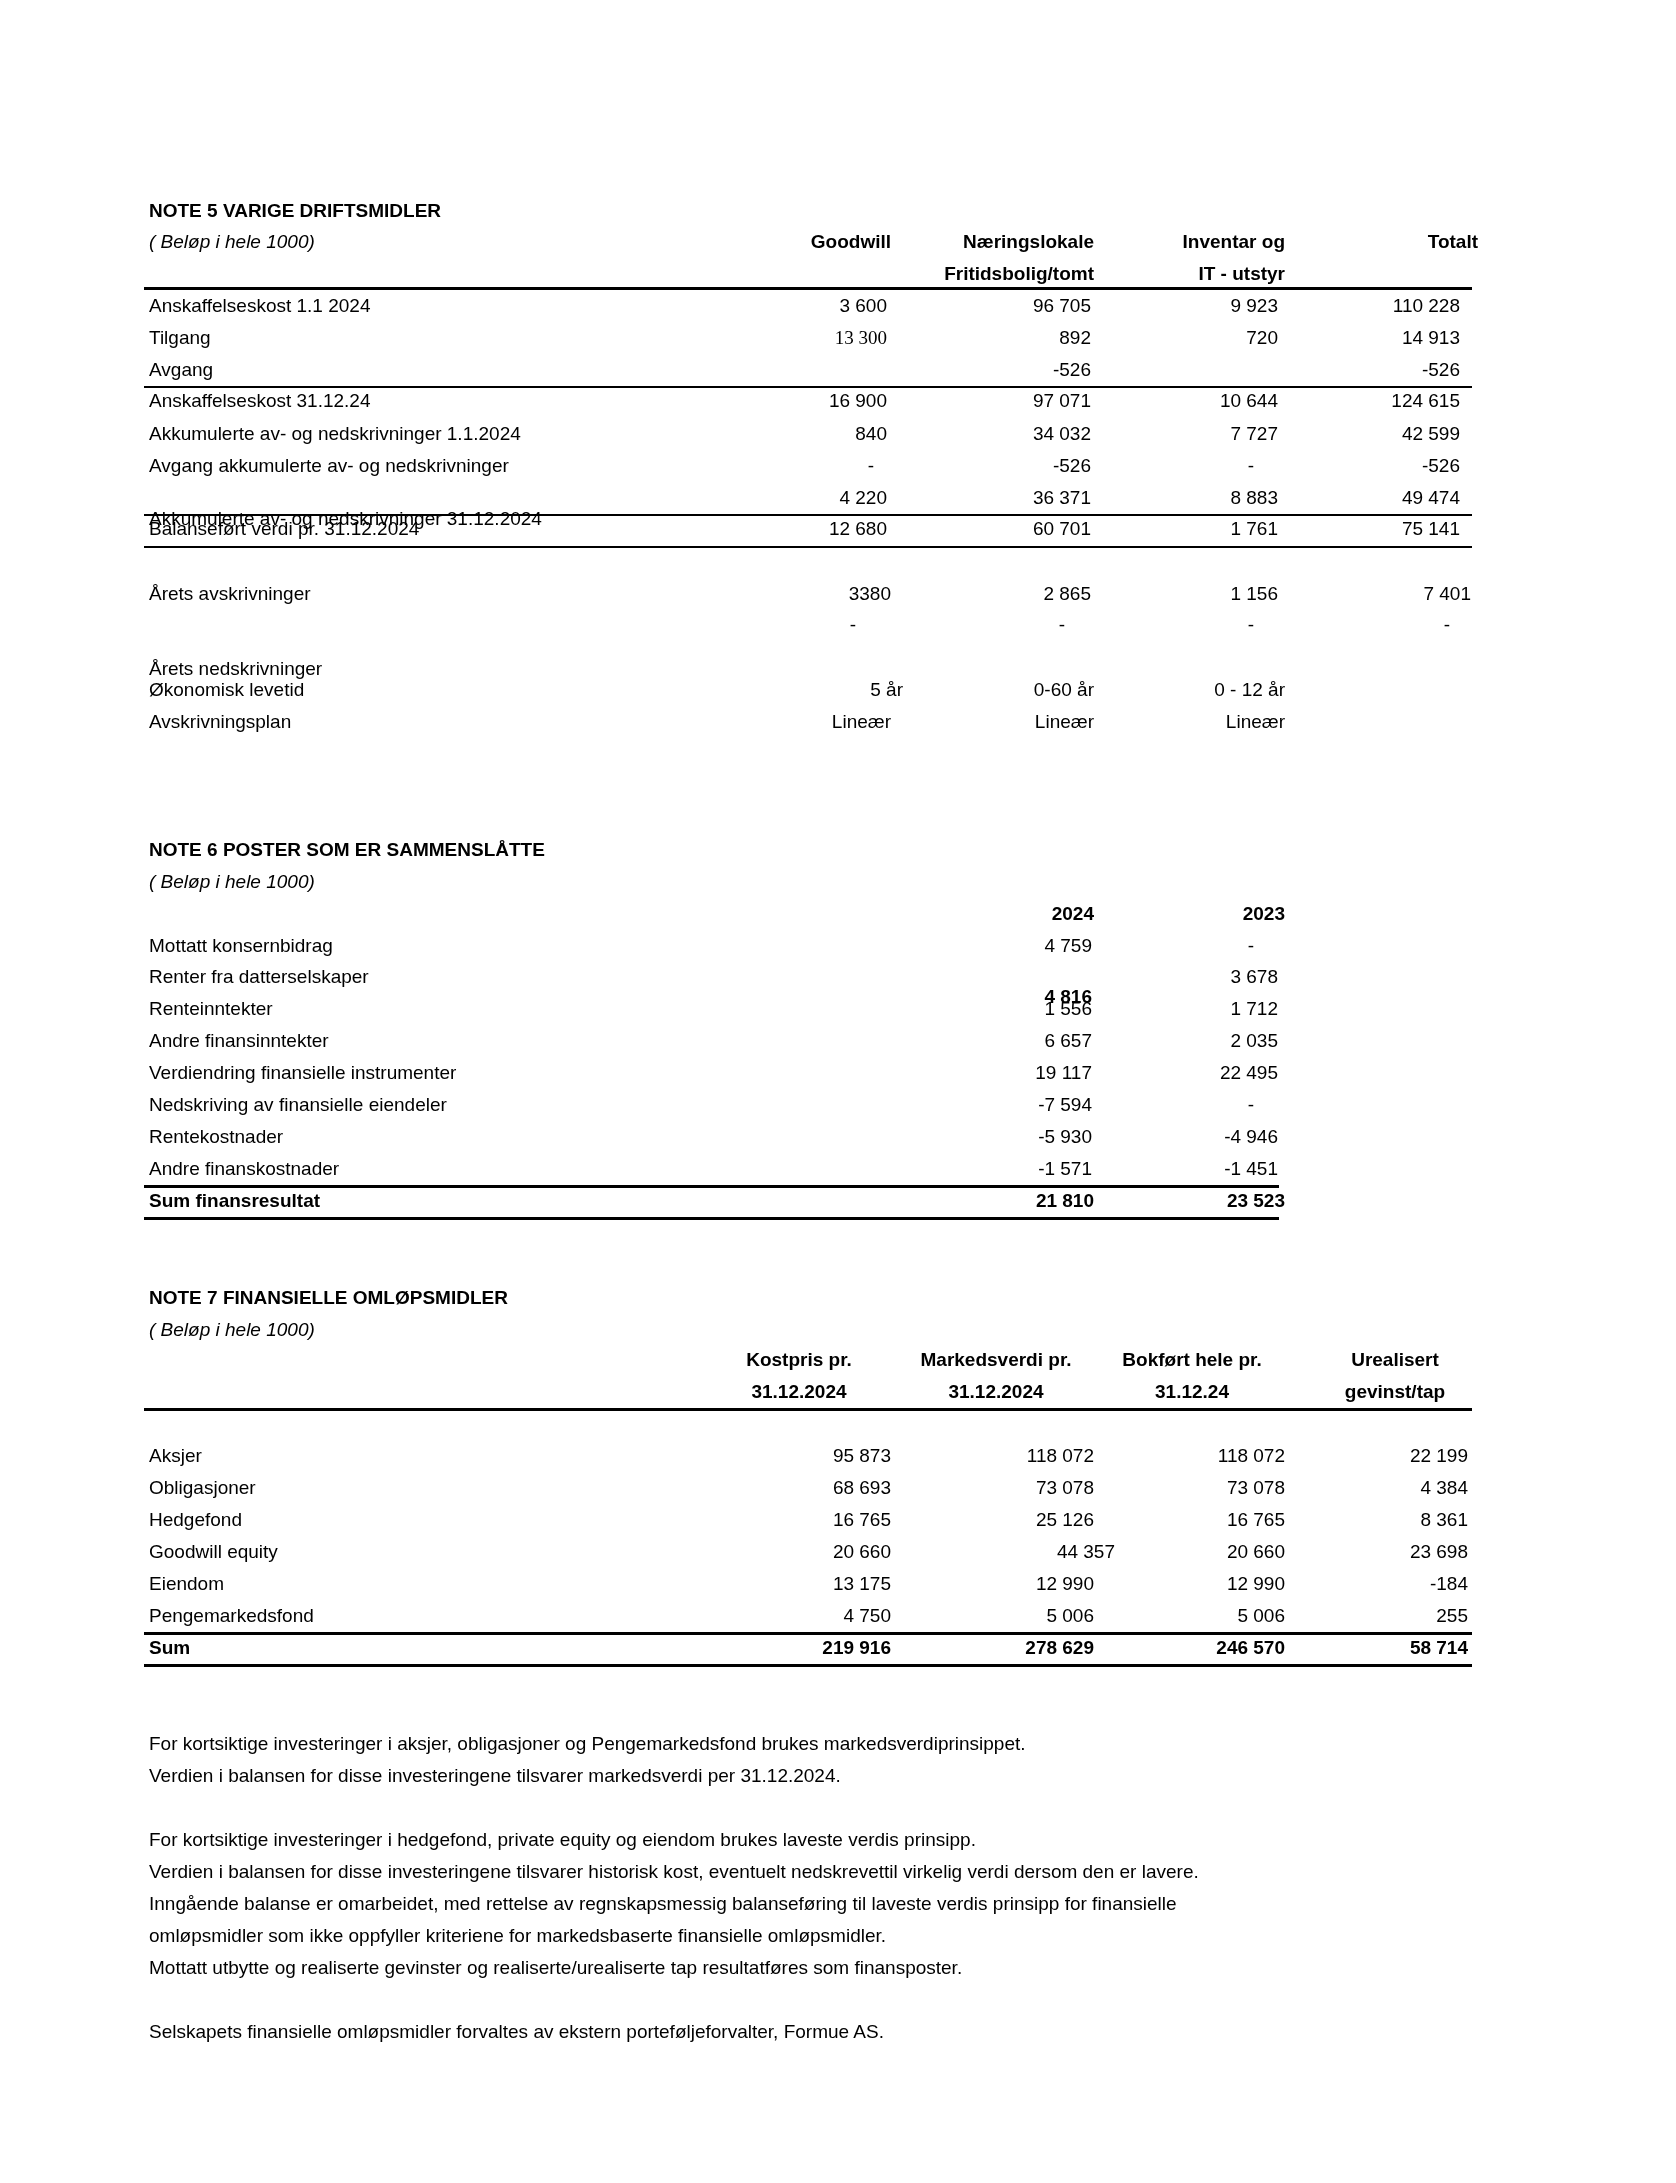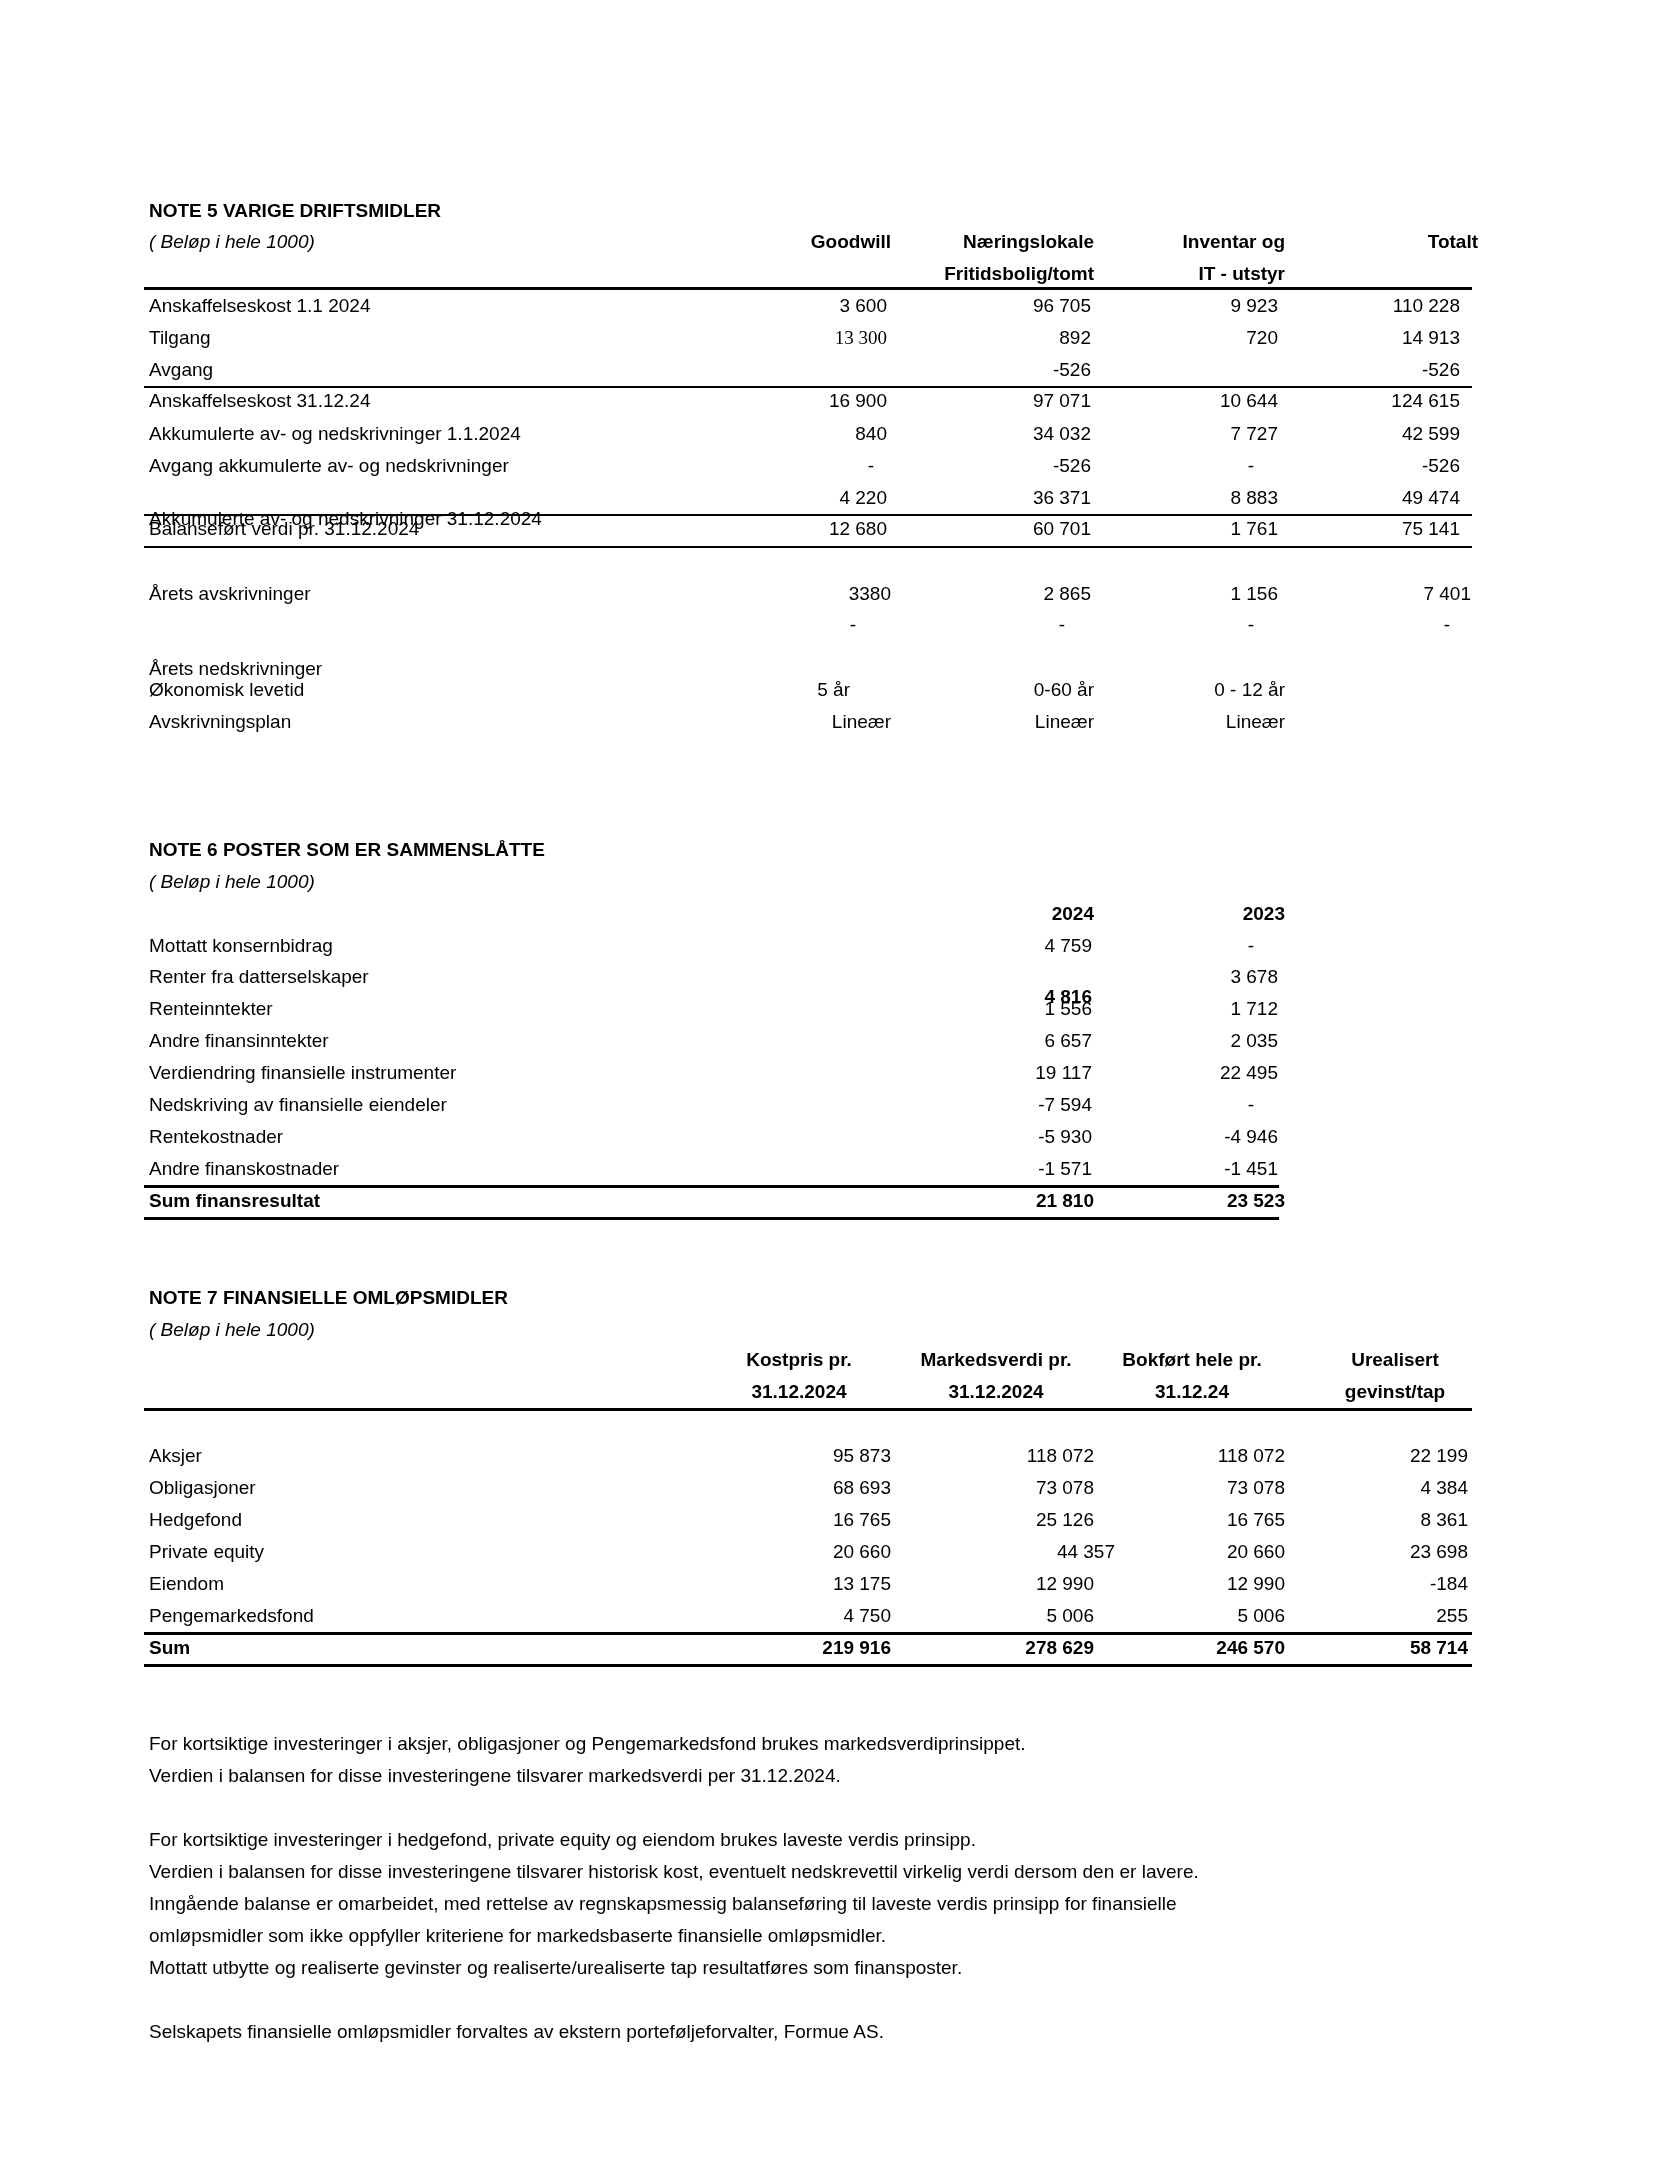--- a/index.html
+++ b/index.html
@@ -99,21 +99,21 @@
   </div>
   <div>
     <div class="t" style="left:149px;top:613px;margin-top:44px;">Årets nedskrivninger</div>
     <div class="t r" style="left:712px;width:144px;top:613px;">-</div>
     <div class="t r" style="left:873px;width:192px;top:613px;">-</div>
     <div class="t r" style="left:1092px;width:162px;top:613px;">-</div>
     <div class="t r" style="left:1288px;width:162px;top:613px;">-</div>
   </div>
   <div>
     <div class="t" style="left:149px;top:678px;">Økonomisk levetid</div>
-    <div class="t r" style="left:671px;width:179px;top:678px;">5 år</div>
+    <div class="t r" style="left:724px;width:179px;top:678px;">5 år</div>
     <div class="t r" style="left:873px;width:221px;top:678px;">0-60 år</div>
     <div class="t r" style="left:1092px;width:193px;top:678px;">0 - 12 år</div>
   </div>
   <div>
     <div class="t" style="left:149px;top:710px;">Avskrivningsplan</div>
     <div class="t r" style="left:712px;width:179px;top:710px;">Lineær</div>
     <div class="t r" style="left:873px;width:221px;top:710px;">Lineær</div>
     <div class="t r" style="left:1092px;width:193px;top:710px;">Lineær</div>
   </div>
 </div>
@@ -202,21 +202,21 @@
     <div class="t r" style="left:1288px;width:180px;top:1476px;">4 384</div>
   </div>
   <div>
     <div class="t" style="left:149px;top:1508px;">Hedgefond</div>
     <div class="t r" style="left:712px;width:179px;top:1508px;">16 765</div>
     <div class="t r" style="left:873px;width:221px;top:1508px;">25 126</div>
     <div class="t r" style="left:1092px;width:193px;top:1508px;">16 765</div>
     <div class="t r" style="left:1288px;width:180px;top:1508px;">8 361</div>
   </div>
   <div>
-    <div class="t" style="left:149px;top:1540px;">Private equity</div>
+    <div class="t" style="left:149px;top:1540px;">Goodwill equity</div>
     <div class="t r" style="left:712px;width:179px;top:1540px;">20 660</div>
     <div class="t r" style="left:873px;width:221px;top:1540px;padding-left:21px;">44 357</div>
     <div class="t r" style="left:1092px;width:193px;top:1540px;">20 660</div>
     <div class="t r" style="left:1288px;width:180px;top:1540px;">23 698</div>
   </div>
   <div>
     <div class="t" style="left:149px;top:1572px;">Eiendom</div>
     <div class="t r" style="left:712px;width:179px;top:1572px;">13 175</div>
     <div class="t r" style="left:873px;width:221px;top:1572px;">12 990</div>
     <div class="t r" style="left:1092px;width:193px;top:1572px;">12 990</div>

